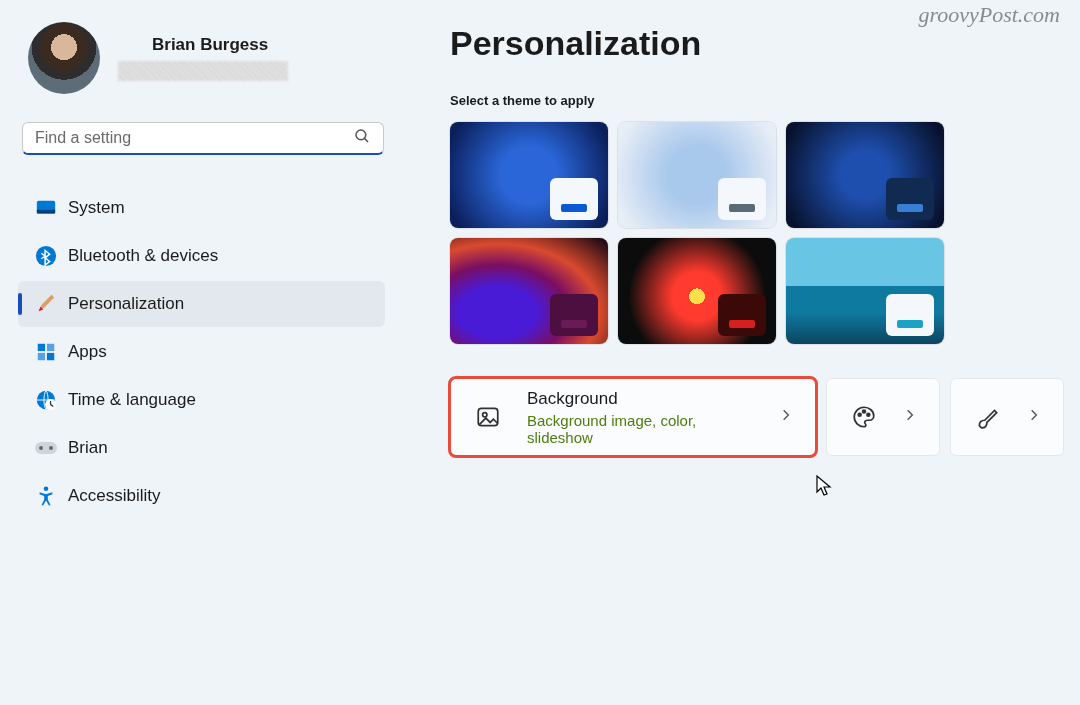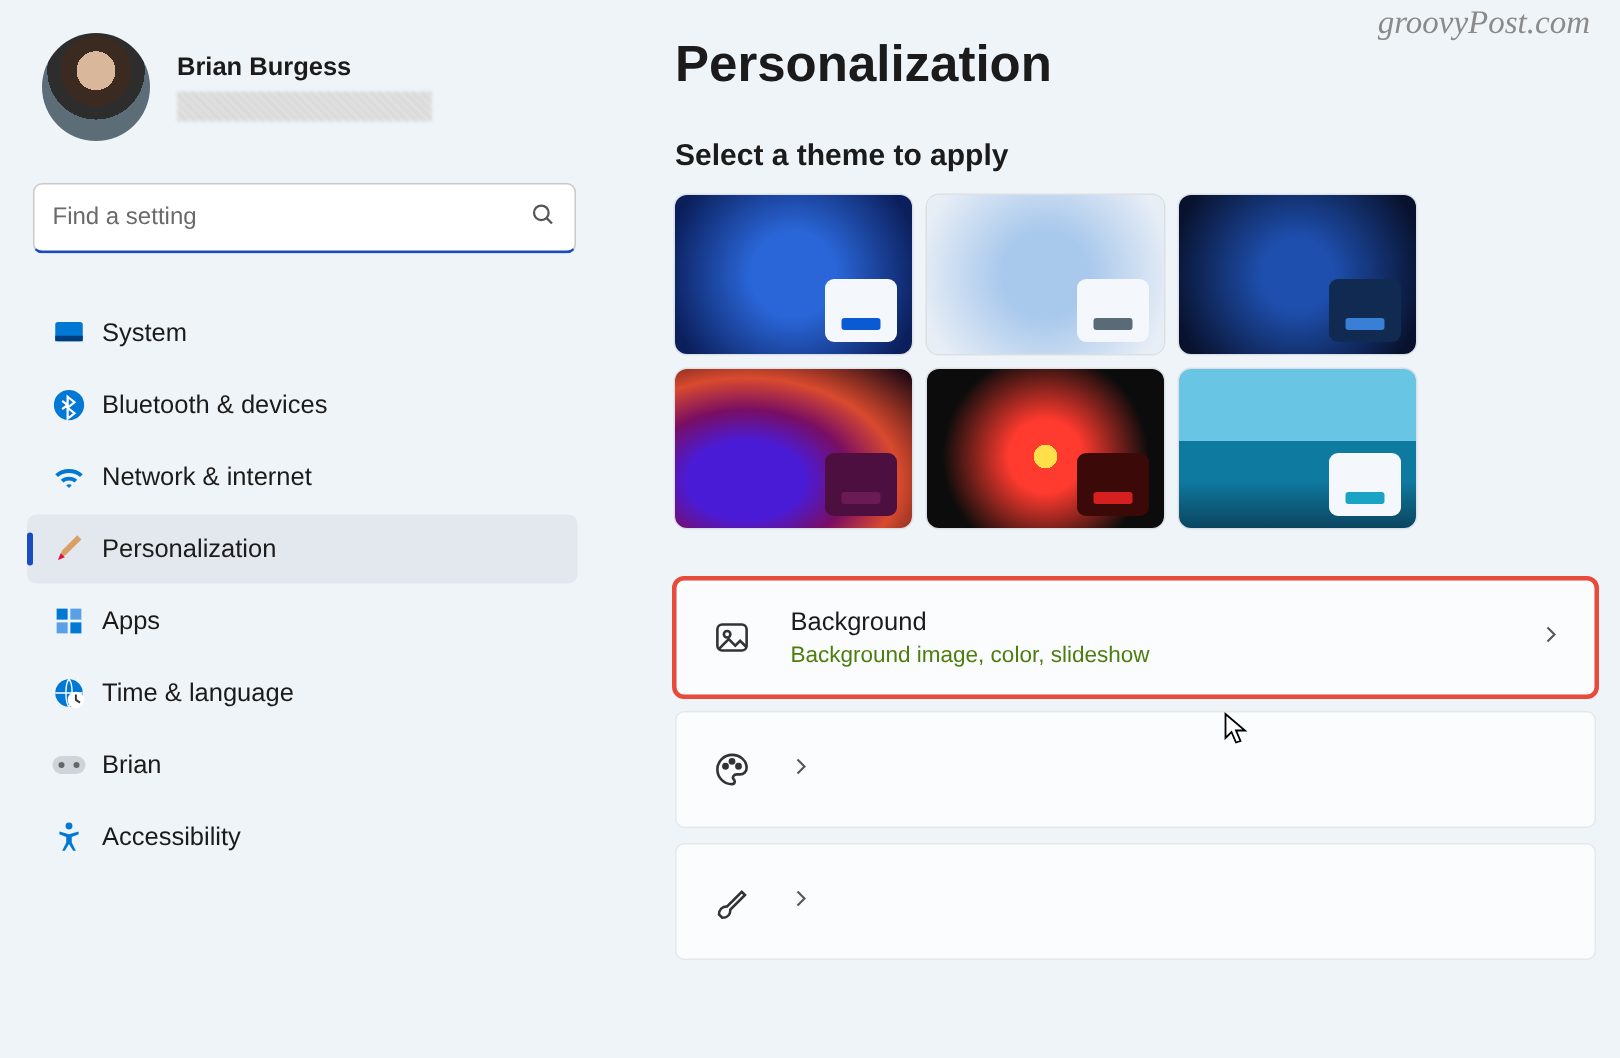--- a/index.html
+++ b/index.html
@@ -39,30 +39,30 @@
     margin-bottom: 28px;
   }
   .avatar {
     width: 72px;
     height: 72px;
     border-radius: 50%;
     background: radial-gradient(circle at 50% 35%, #d8b79a 0 22%, #3b2a20 22% 40%, #2d2d2d 40% 55%, #5c6d78 55% 100%);
     flex-shrink: 0;
   }
   .profile-text { display: flex; flex-direction: column; gap: 6px; }
-  .profile-name { font-size: 17px; font-weight: 600; }
+  .profile-name { font-size: 17px; font-weight: 600; margin-left: 34px; }
   .profile-sub {
     width: 170px; height: 20px;
     background: repeating-linear-gradient(45deg,#d7d7d7,#d7d7d7 2px,#e3e3e3 2px,#e3e3e3 4px);
     filter: blur(1.2px);
   }
 
   .search {
     display: flex; align-items: center;
-    width: 362px; height: 47px;
+    width: 362px; height: 33px;
     background: #fff;
     border: 1px solid #c9c9c9;
     border-bottom: 2px solid #1a4cc0;
     border-radius: 6px;
     padding: 0 12px;
     margin-left: 4px;
     margin-bottom: 30px;
   }
   .search input {
     flex: 1; border: none; outline: none;
@@ -98,21 +98,21 @@
     flex-shrink: 0;
   }
 
   
   .main {
     position: absolute;
     left: 450px; top: 24px;
     width: 614px;
   }
   .page-title { font-size: 34px; font-weight: 600; margin-bottom: 30px; }
-  .subheading { font-size: 20px; font-weight: 600; margin-bottom: 14px; }
+  .subheading { font-size: 13px; font-weight: 600; margin-bottom: 14px; }
 
   .themes {
     display: grid;
     grid-template-columns: repeat(3, 158px);
     gap: 10px;
     margin-bottom: 34px;
   }
   .theme-tile {
     width: 158px; height: 106px;
     border-radius: 8px;
@@ -133,21 +133,21 @@
 
   
   .bg-bloom-blue { background: radial-gradient(circle at 50% 50%, #2a66d8 0 30%, #0b1f5c 90%); }
   .bg-bloom-light { background: radial-gradient(circle at 50% 50%, #a8c8ec 0 30%, #e8eef6 90%); }
   .bg-bloom-dark { background: radial-gradient(circle at 50% 50%, #1e4fae 0 25%, #08122e 90%); }
   .bg-sunrise { background: radial-gradient(ellipse at 30% 70%, #4a1bd6 0 25%, #7a0e62 45%, #d94a2e 65%, #0b0310 100%); }
   .bg-flow { background: radial-gradient(circle at 50% 55%, #ffdf4a 0 8%, #ff3a2e 8% 25%, #0c0c0c 70%); }
   .bg-lake { background: linear-gradient(180deg,#69c5e4 0 45%, #0f7aa0 45% 70%, #0b4560 100%); }
 
   
-  .rows { display: flex; flex-direction: column; gap: 10px; }
+  .rows { display: flex; flex-direction: row; gap: 10px; }
   .setting-row {
     display: flex; align-items: center; gap: 24px;
     background: #fbfcfd;
     border: 1px solid #e5e7ea;
     border-radius: 6px;
     height: 78px;
     padding: 0 22px;
     cursor: pointer;
     position: relative;
   }
@@ -200,28 +200,20 @@
     </div>
     <div class="nav-item">
       <span class="nav-icon">
         <svg width="22" height="22" viewBox="0 0 24 24">
             <circle cx="12" cy="12" r="11" fill="#0078d4"></circle>
             <path d="M11 6l5 4-5 4 5 4-5 4V6z M11 12L7 9 M11 12l-4 3" stroke="#fff" stroke-width="1.6" fill="none"></path>
           </svg>
       </span>
       <span>Bluetooth &amp; devices</span>
     </div>
-    <div class="nav-item">
-      <span class="nav-icon">
-        <svg width="22" height="22" viewBox="0 0 24 24" fill="#0078d4">
-            <path d="M12 20l-2-2c1-1 3-1 4 0zM6 14c3-3 9-3 12 0l-2 2c-2-2-6-2-8 0zM2 10c5-5 15-5 20 0l-2 2c-4-4-12-4-16 0z"></path>
-          </svg>
-      </span>
-      <span>Network &amp; internet</span>
-    </div>
     <div class="nav-item selected">
       <span class="nav-icon">
         <svg width="22" height="22" viewBox="0 0 24 24">
             <path d="M4 20l3-7 11-11 3 3-11 11-6 4z" fill="#d9a066"></path>
             <path d="M4 20l2-5 3 3z" fill="#d14"></path>
           </svg>
       </span>
       <span>Personalization</span>
     </div>
     <div class="nav-item">

